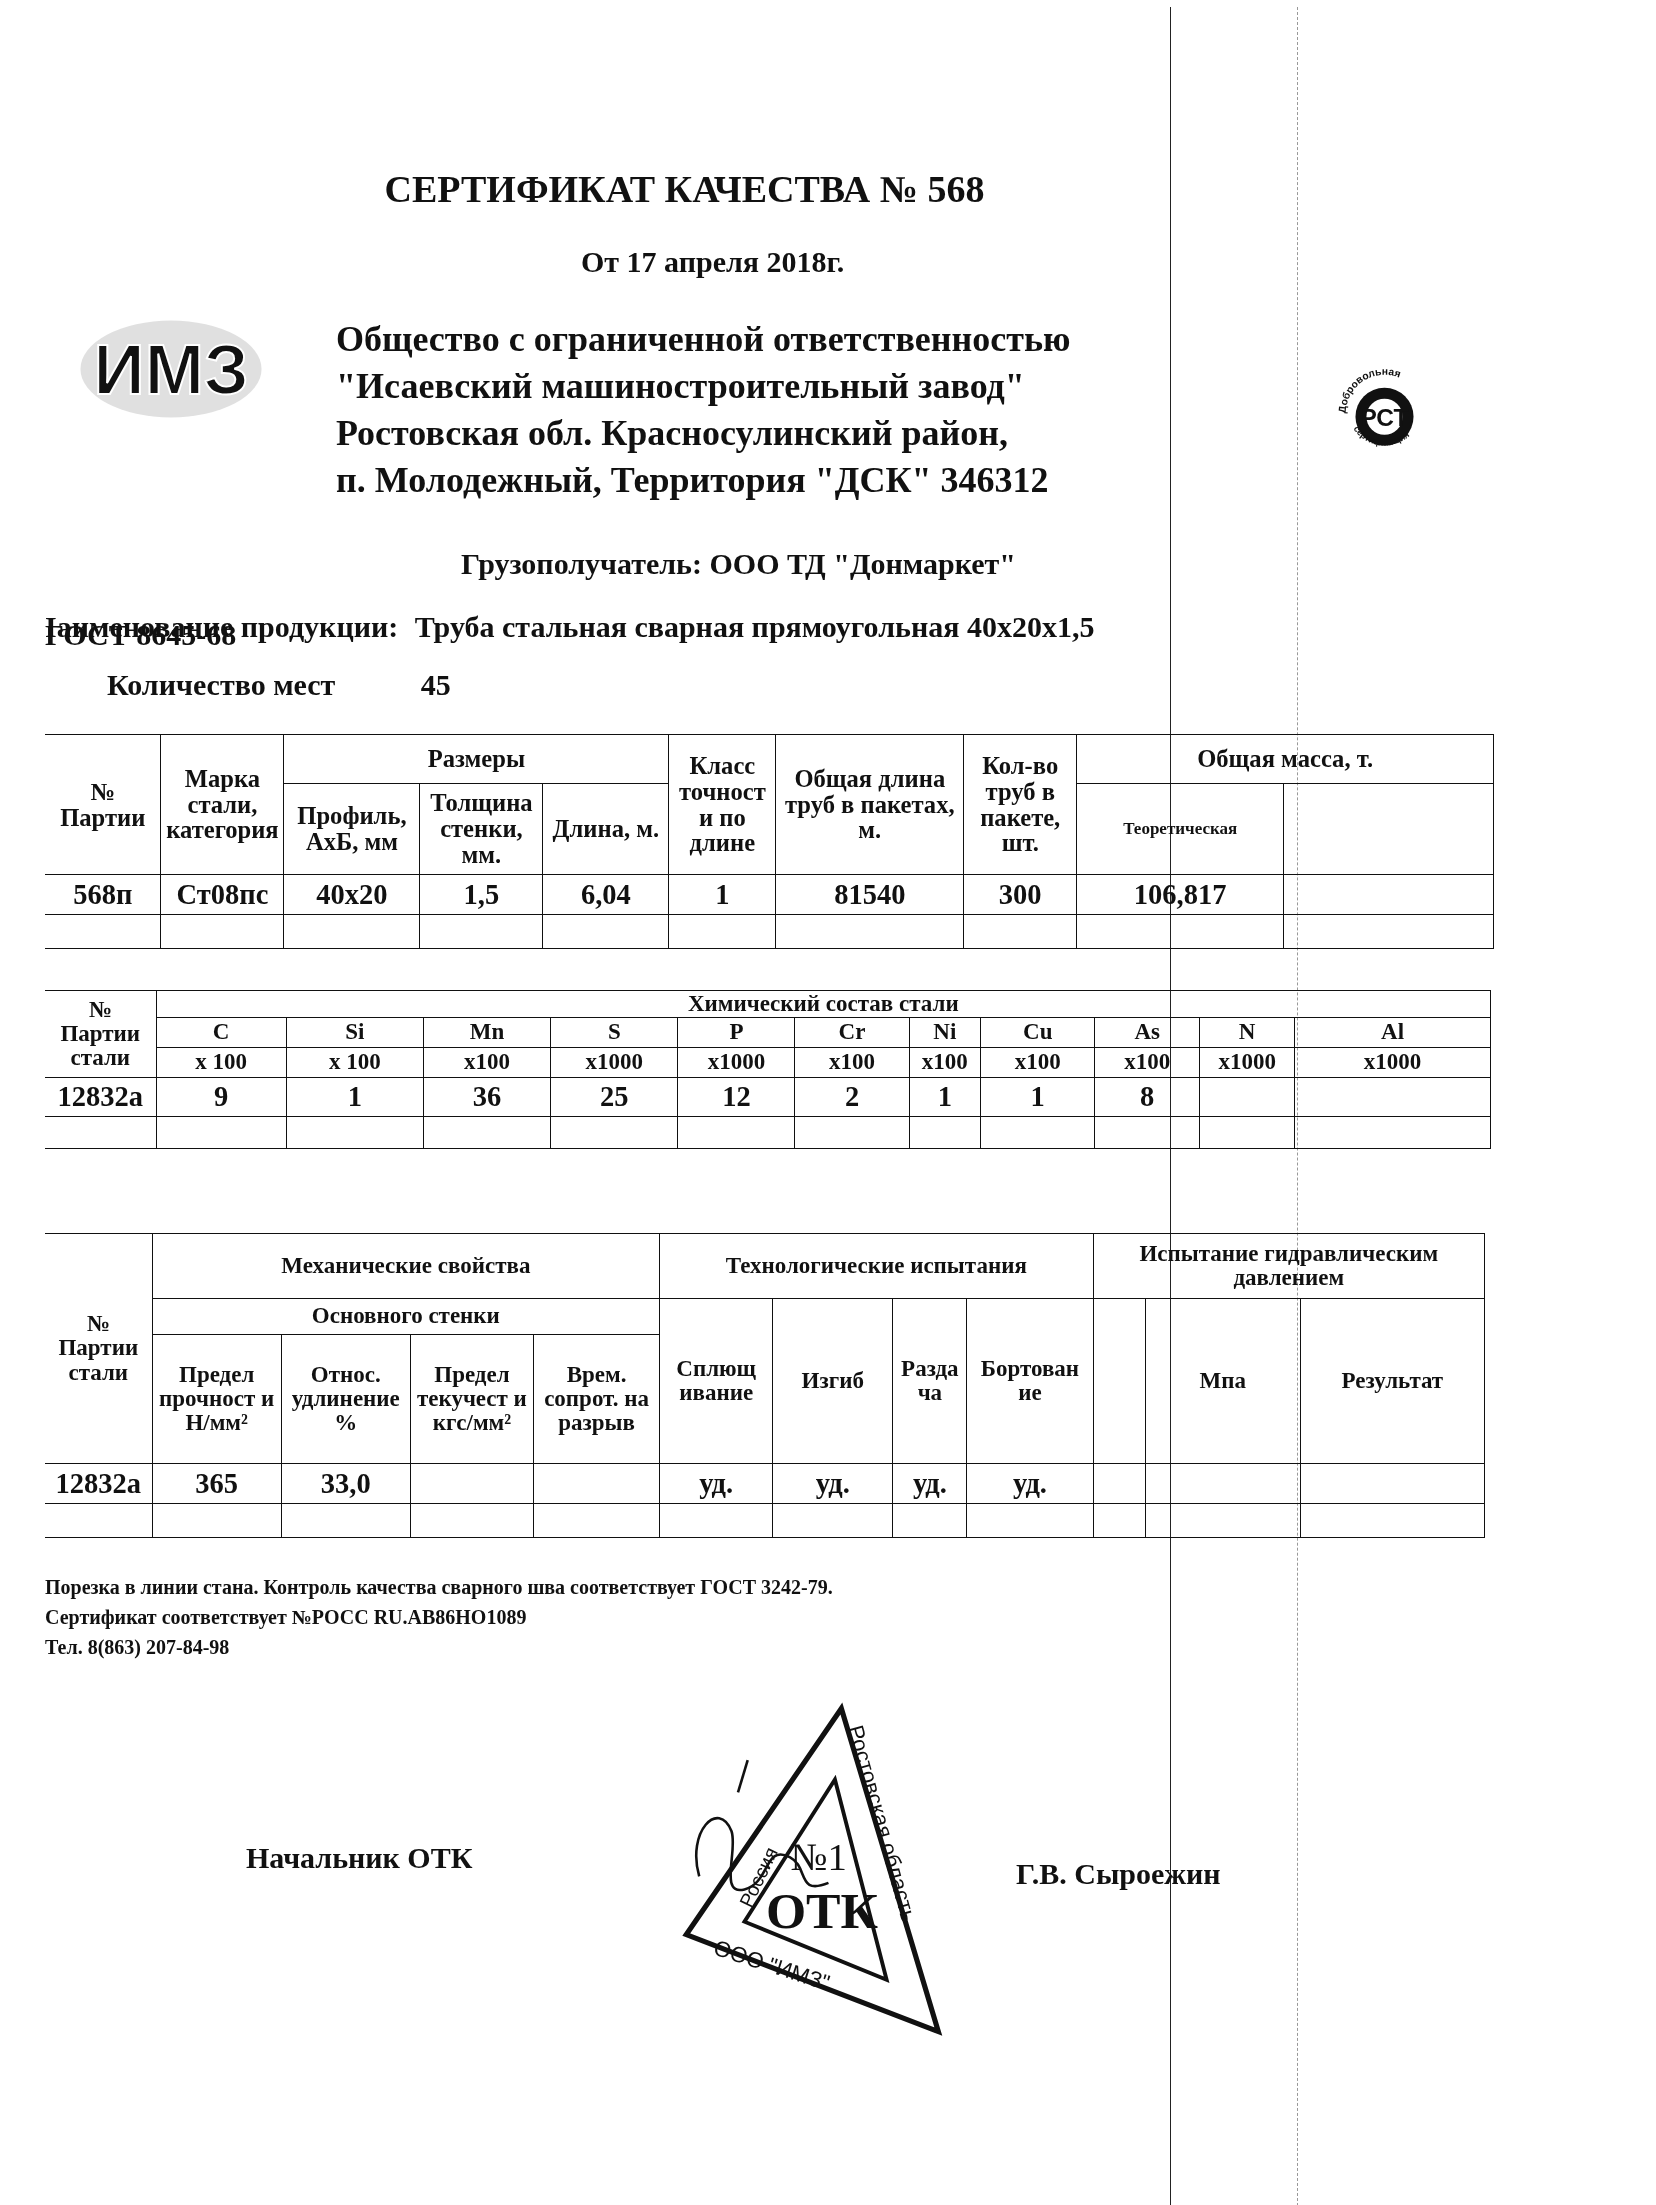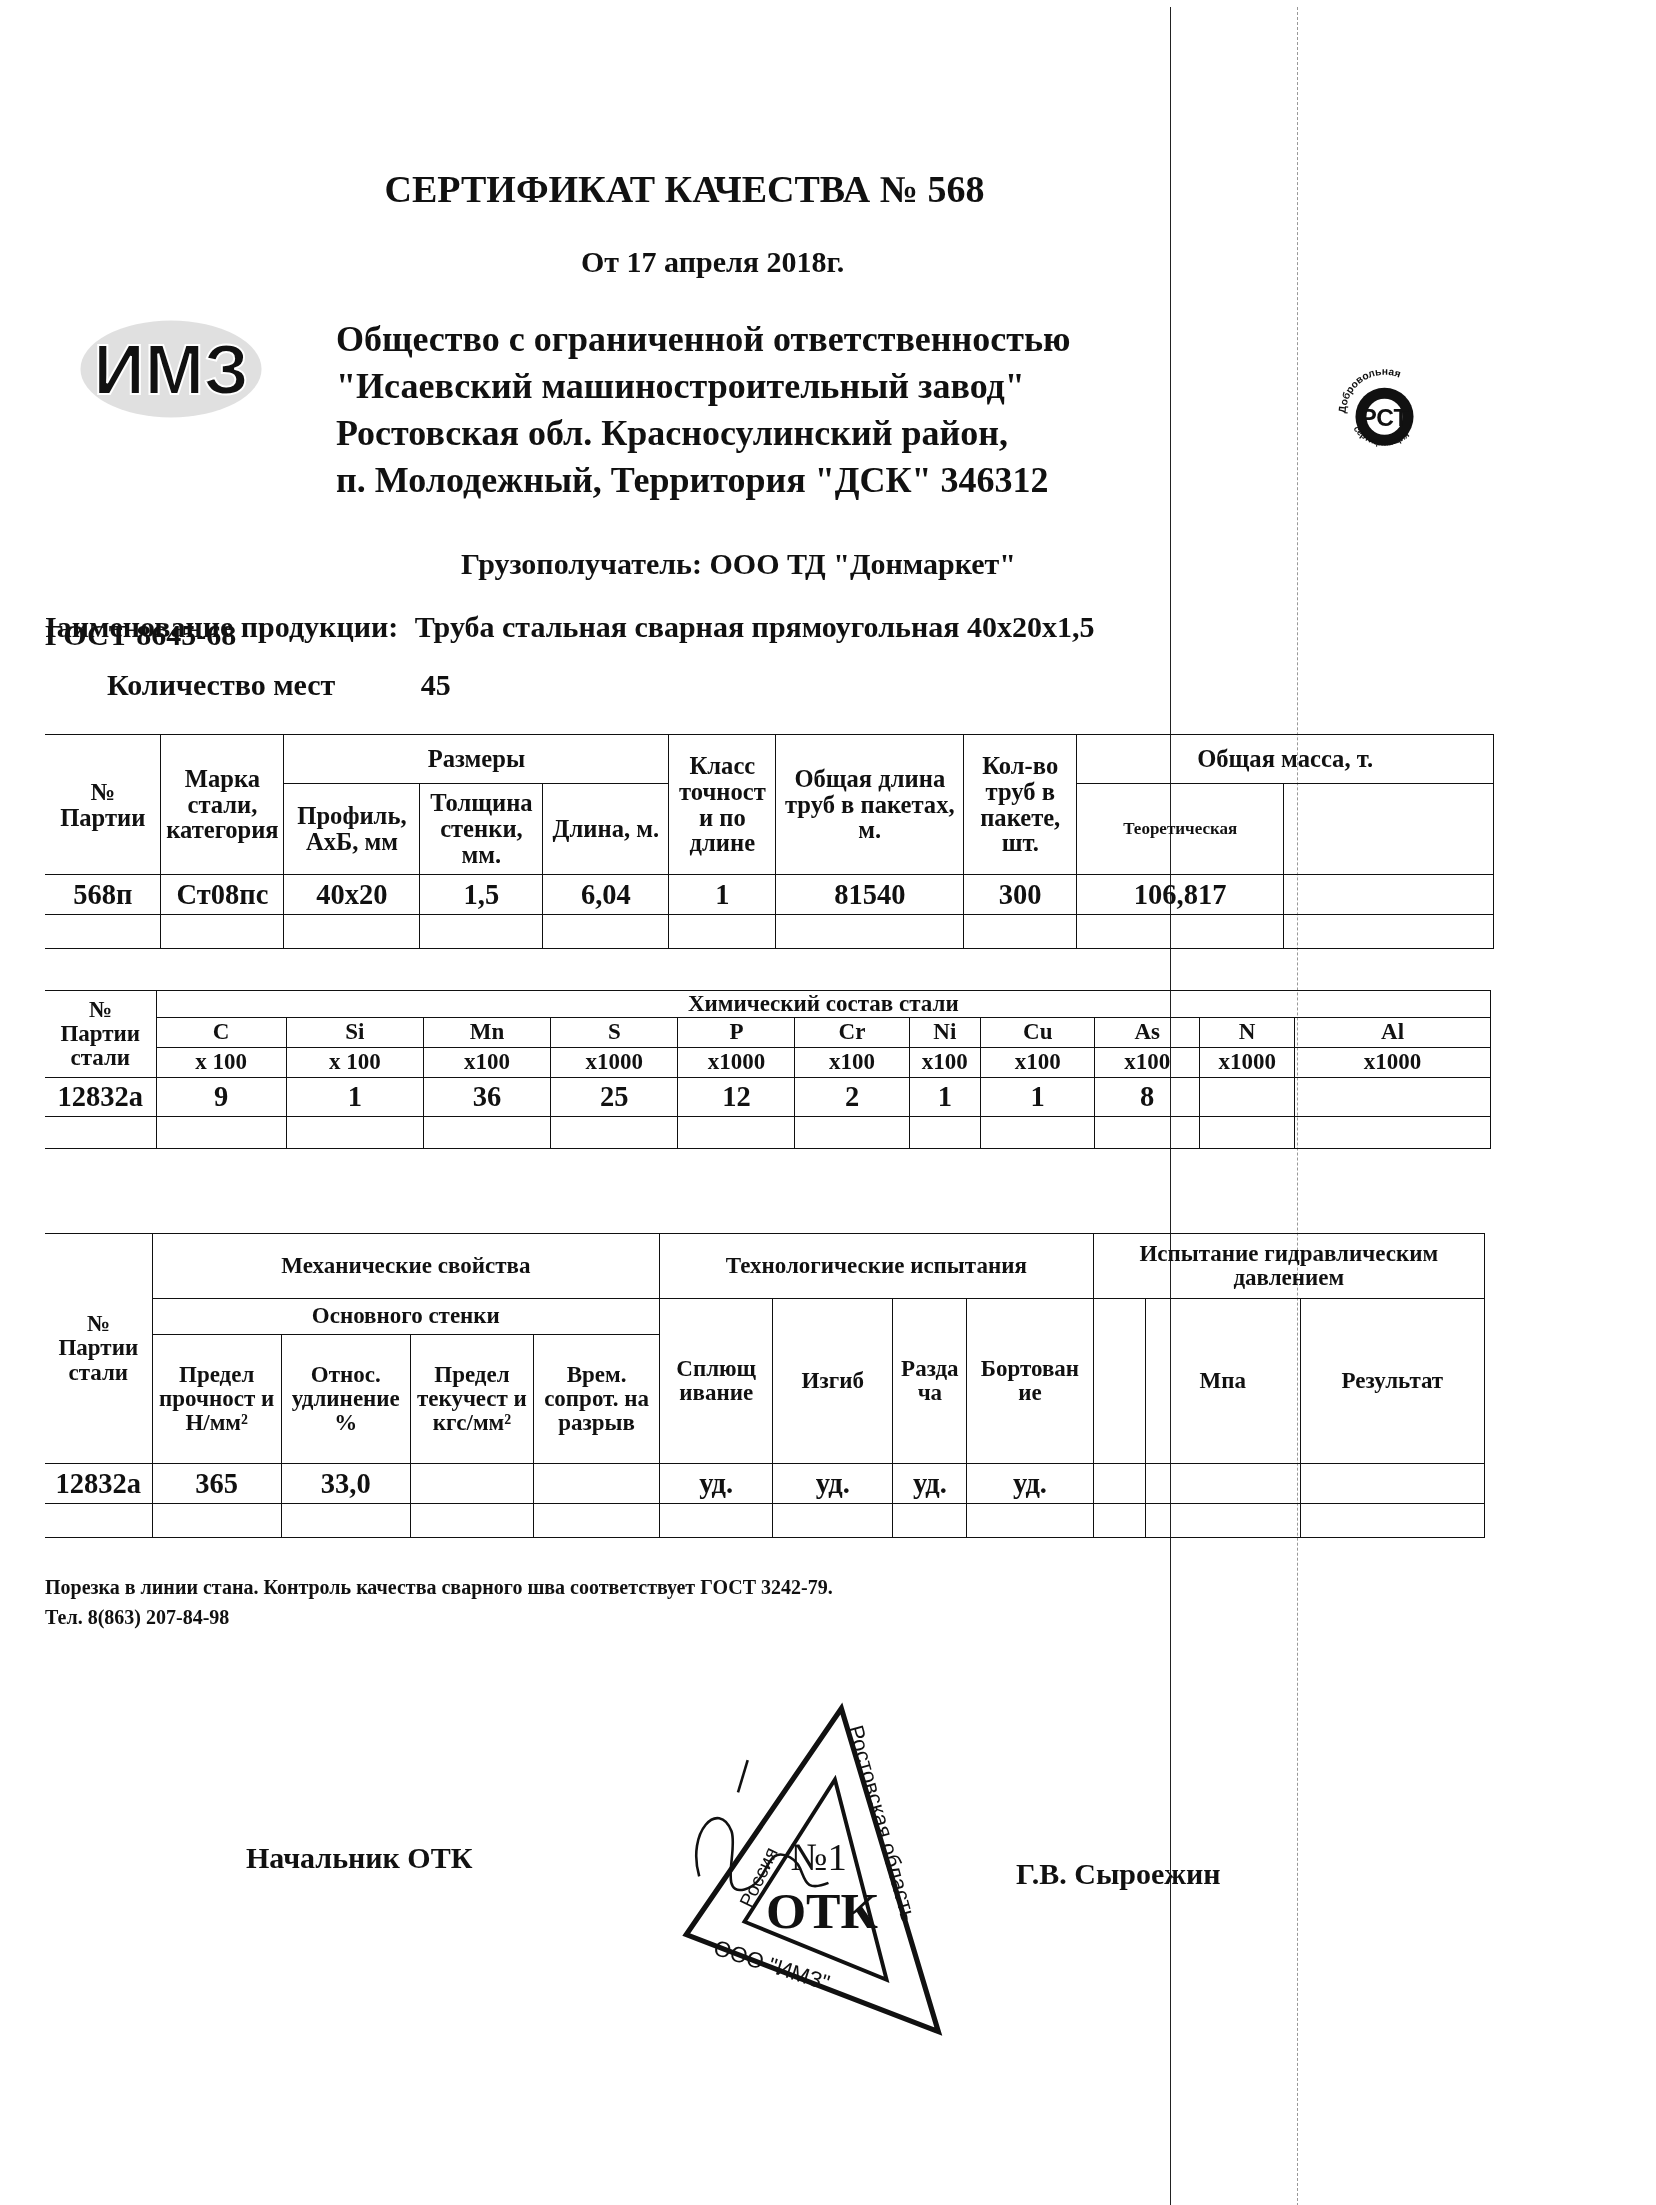--- a/index.html
+++ b/index.html
@@ -278,20 +278,21 @@
         <td></td>
         <td></td>
         <td></td>
         <td></td>
   </tr>
 </tbody>
   </table>
 
 <div class="abs notes">
   <div>Порезка в линии стана. Контроль качества сварного шва соответствует ГОСТ 3242-79.</div>
+  <div>Сертификат соответствует №РОСС RU.АВ86НО1089</div>
   <div>Тел. 8(863) 207-84-98</div>
 </div>
 
 <div class="abs otk-title">Начальник ОТК</div>
 <div class="abs signer">Г.В. Сыроежин</div>
 
 <svg class="abs stamp" viewBox="0 0 560 520">
   <defs>
     <path id="stRight" d="M320,40 L440,470"></path>
     <path id="stLeft" d="M170,320 L270,110"></path>

